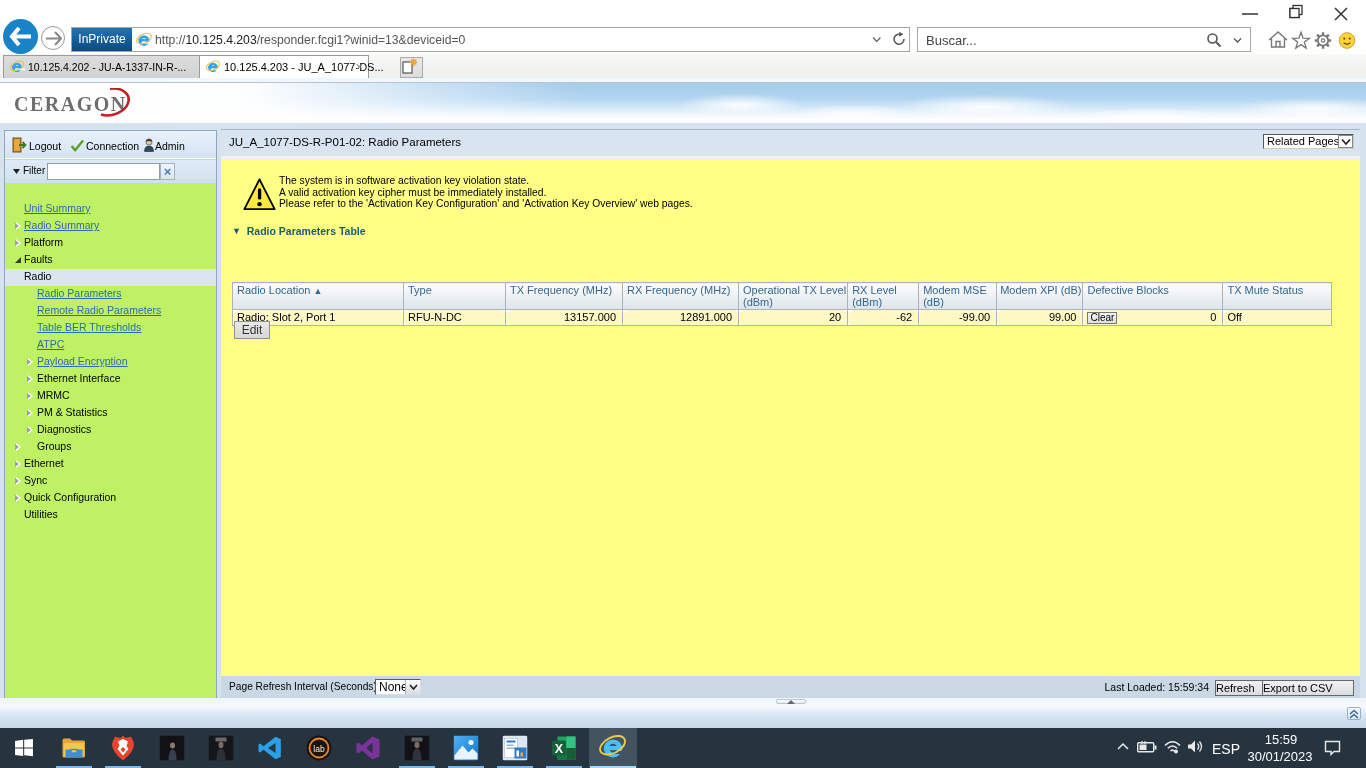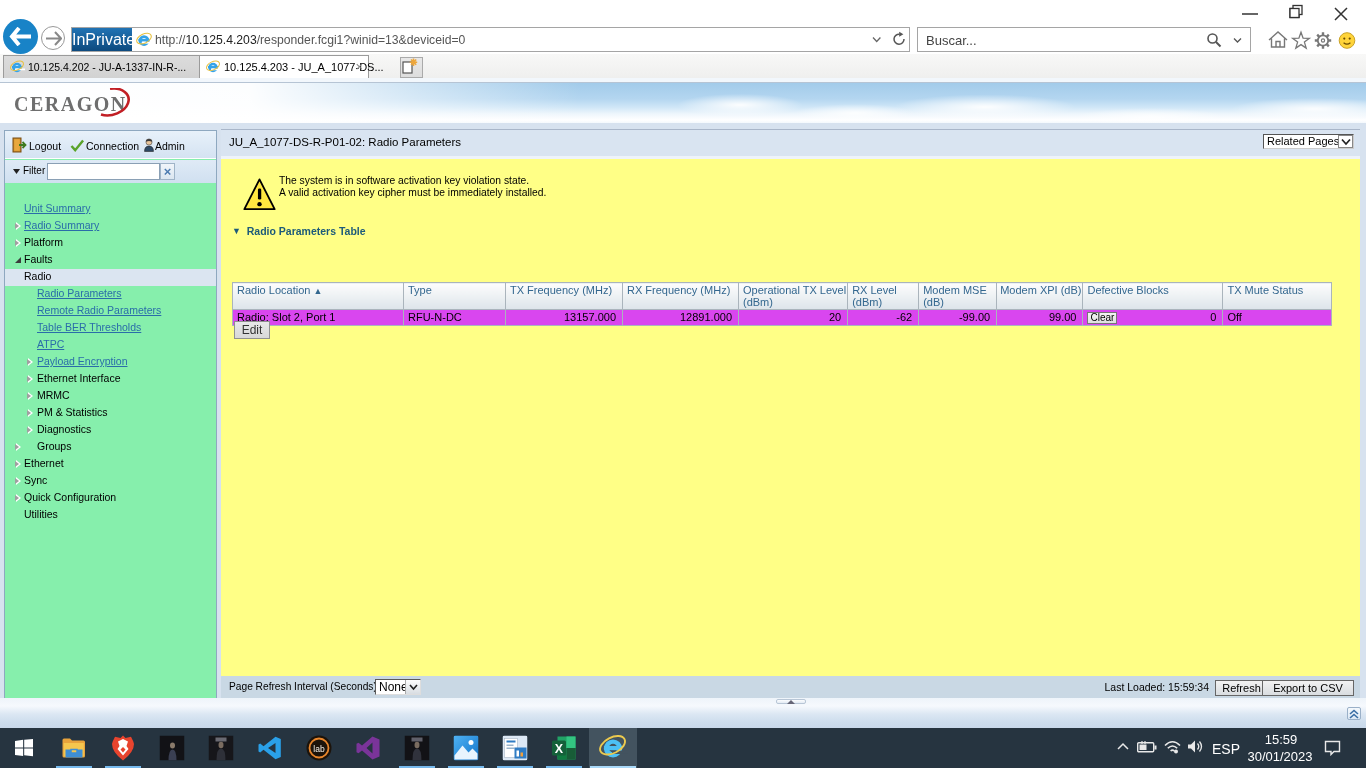--- a/index.html
+++ b/index.html
@@ -6,21 +6,21 @@
 html,body { width:1366px; height:768px; overflow:hidden; font-family:"Liberation Sans", sans-serif; background:#fff; }
 .abs { position:absolute; }
 
 #titlebar { left:0; top:0; width:1366px; height:28px; background:#fff; }
 #navbar { left:0; top:28px; width:1366px; height:26px; background:#fff; }
 #backbtn { left:3px; top:19px; width:35px; height:35px; border-radius:50%; background:#1883c7; }
 #backbtn svg { position:absolute; left:6px; top:8px; }
 #fwdbtn { left:41px; top:26px; width:24px; height:24px; border-radius:50%; background:#fff; border:1px solid #999; }
 #fwdbtn svg { position:absolute; left:3px; top:4px; }
 #addrbar { left:71px; top:27px; width:839px; height:25px; background:#fff; border:1px solid #a5a5a5; }
-#inprivate { left:0px; top:0px; width:60px; height:23px; background:linear-gradient(#2173b4,#0d4a7e); color:#fff; font-size:16px; text-align:left; line-height:23px; }
+#inprivate { left:0px; top:0px; width:60px; height:23px; background:linear-gradient(#2173b4,#0d4a7e); color:#fff; font-size:12px; text-align:center; line-height:23px; }
 #addr-ie { left:63px; top:3px; }
 #addrtext { left:83px; top:5px; font-size:12.2px; color:#555; white-space:nowrap; }
 #addrtext b { color:#222; font-weight:normal; }
 #addr-dd { left:872px; top:36px; }
 #addr-rf { left:891px; top:31px; }
 #searchbox { left:917px; top:27px; width:334px; height:25px; background:#fff; border:1px solid #a5a5a5; }
 #searchbox .ph { position:absolute; left:8px; top:5px; font-size:13px; color:#444; }
 #navicons { left:1266px; top:28px; width:108px; height:25px; }
 #winbtns { left:1230px; top:0px; width:136px; height:28px; }
 
@@ -40,21 +40,21 @@
    linear-gradient(90deg, #ffffff 0px, rgba(255,255,255,.97) 250px, rgba(255,255,255,.45) 420px, rgba(255,255,255,0) 580px),
    radial-gradient(ellipse 90px 16px at 740px 22px, rgba(255,255,255,.95), rgba(255,255,255,0) 70%),
    radial-gradient(ellipse 130px 18px at 985px 24px, rgba(255,255,255,.95), rgba(255,255,255,0) 70%),
    radial-gradient(ellipse 120px 16px at 1315px 26px, rgba(255,255,255,.9), rgba(255,255,255,0) 70%),
    radial-gradient(ellipse 80px 12px at 855px 30px, rgba(255,255,255,.85), rgba(255,255,255,0) 75%),
    radial-gradient(ellipse 100px 12px at 1150px 34px, rgba(255,255,255,.8), rgba(255,255,255,0) 75%),
    linear-gradient(180deg, #a2cbea 0px, #b4d6f0 16px, #cfe6f7 24px, #eef6fc 31px, #ffffff 37px, #f0f6fc 41px);
 }
 #logo { left:14px; top:6px; width:200px; height:30px; }
 
-#sidebar { left:4px; top:48px; width:213px; height:593px; background:#86efac; border:1px solid #8ea8c0; }
+#sidebar { left:4px; top:48px; width:213px; height:593px; background:#bef264; border:1px solid #8ea8c0; }
 #sidetop { left:0; top:0; width:211px; height:28px; background:linear-gradient(#e8f1fa,#d4e3f2); border-bottom:1px solid #fff; font-size:10.5px; }
 #sidefilter { left:0; top:29px; width:211px; height:23px; background:linear-gradient(#dfeaf6,#d0e0f0); font-size:11px; }
 #tree { left:0; top:53px; width:211px; font-size:10.5px; }
 .ti { position:absolute; height:17px; line-height:17px; white-space:nowrap;margin-top:16px; }
 .lnk { color:#2a6da9; text-decoration:underline; }
 .ca, .ea { position:absolute; width:9px; height:9px; }
 .ca { margin-top:4px; }
 .ca::before { content:""; position:absolute; left:1px; top:0; width:0; height:0; border:4px solid transparent; border-left:5px solid #fff; }
 .ca::after { content:""; position:absolute; left:0px; top:0.5px; width:0; height:0; border:3.5px solid transparent; border-left:4.5px solid #a0a0a0; }
 .ea { margin-top:5px; }
@@ -74,28 +74,28 @@
 
 #warn { left:22px; top:17px; }
 .wline { position:absolute; left:58px; font-size:10.3px; color:#000; white-space:nowrap; }
 
 #tbltitle { left:11px; top:66px; font-size:10.5px; font-weight:bold; color:#1c5a7a; }
 #rptable { left:11px; top:87px; border-collapse:collapse; font-size:11px; background:#fff;margin-top:36px; }
 #rptable td { height:12px; line-height:12px; }
 #rptable th { line-height:12px; padding-top:2px; padding-bottom:2px; height:27px; }
 #rptable td, #rptable th { border:1px solid #aab4bc; padding:1px 6px 1px 4px; vertical-align:top; }
 #rptable th { background:linear-gradient(#fdfdfd,#dde4ea); color:#33678f; font-weight:normal; text-align:left; }
-#rptable tr.r1 td { background:#d946ef; }
+#rptable tr.r1 td { background:#fef9c3;border-radius:6px; }
 .num { text-align:right; }
 #editbtn { left:13px; top:162px; width:36px; height:18px; background:linear-gradient(#e8e8e8,#d8d8d8); border:1px solid #919191; font-size:12px; color:#333; text-align:center; line-height:16px; }
 .cbtn { display:inline-block; background:linear-gradient(#f4f4f4,#dfdfdf); border:1px solid #777; font-size:10px; padding:0 2px; line-height:10px; color:#000; }
 #refsel { position:absolute; left:154px; top:3px; width:46px; height:16px; background:#fff; border-top:1px solid #5a5a5a; border-left:1px solid #5a5a5a; border-right:1px solid #ddd; border-bottom:1px solid #ddd; font-size:12px; padding-left:3px; line-height:14px; }
 #refselbtn { position:absolute; right:0; top:0; width:15px; height:14px; background:linear-gradient(#fdfdfd,#d8dde2); border-left:1px solid #aaa; text-align:center; }
 #refselbtn svg { margin:4px auto 0; }
-.bbtn { position:absolute; top:4px; height:16px; background:linear-gradient(#f2f2f2,#d9dde0); border:1px solid #666; font-size:11px; text-align:center; line-height:14px; color:#000; }
+.bbtn { position:absolute; top:4px; height:16px; background:linear-gradient(#f2f2f2,#d9dde0); border:1px solid #666; font-size:11px; line-height:14px; color:#000; }
 #collapser { position:absolute; left:776px; top:1px; width:30px; height:5px; background:linear-gradient(#fcfdfe,#e3ebf4); border:1px solid #b8c6d6; border-radius:2px; text-align:center; }
 #collapser svg { margin:0 auto; }
 #chevbtn { position:absolute; right:5px; top:9px; width:14px; height:13px; background:linear-gradient(#f4f8fc,#dce8f4); border:1px solid #9ab0c8; border-radius:2px; text-align:center; }
 #chevbtn svg { margin:1px auto 0; }
 
 #taskbar { left:0; top:728px; width:1366px; height:40px; background:#263440; }
 .tbi { position:absolute; top:0px; width:48px; height:40px; }
 .tbi .ic { position:absolute; left:50%; top:50%; transform:translate(-50%,-50%); }
 .uline { position:absolute; bottom:0; left:6px; width:36px; height:2px; background:#76b9ed; }
 #tray { position:absolute; right:0; top:0; height:28px; width:260px; color:#fff; }
@@ -287,20 +287,21 @@
   <div class="abs" id="yellow">
     <div class="abs" id="warn">
         <svg width="33" height="37" viewBox="0 0 36 37">
           <path d="M18 2 L34.5 34.5 L1.5 34.5 Z" fill="#ffe840" stroke="#000" stroke-width="2" stroke-linejoin="round"></path>
           <rect x="16.3" y="12" width="3.6" height="12" rx="1.5" fill="#000"></rect>
           <circle cx="18" cy="29" r="2.4" fill="#000"></circle>
         </svg>
       </div>
     <div class="wline" style="top:16px">The system is in software activation key violation state.</div>
     <div class="wline" style="top:27.5px">A valid activation key cipher must be immediately installed.</div>
+    <div class="wline" style="top:39px">Please refer to the 'Activation Key Configuration' and 'Activation Key Overview' web pages.</div>
     <div class="abs" id="tbltitle"><span style="font-size:9px;vertical-align:1px">▼</span>&nbsp; Radio Parameters Table</div>
     <table class="abs" id="rptable">
       <tbody>
           <tr>
         <th style="width:171px">Radio Location <span style="font-size:9px">▲</span></th>
         <th style="width:102px">Type</th>
         <th style="width:117px">TX Frequency (MHz)</th>
         <th style="width:116px">RX Frequency (MHz)</th>
         <th style="width:108px;white-space:nowrap;overflow:hidden;padding-left:4px;padding-right:1px">Operational TX Level<br>(dBm)</th>
         <th style="width:71px">RX Level<br>(dBm)</th>

